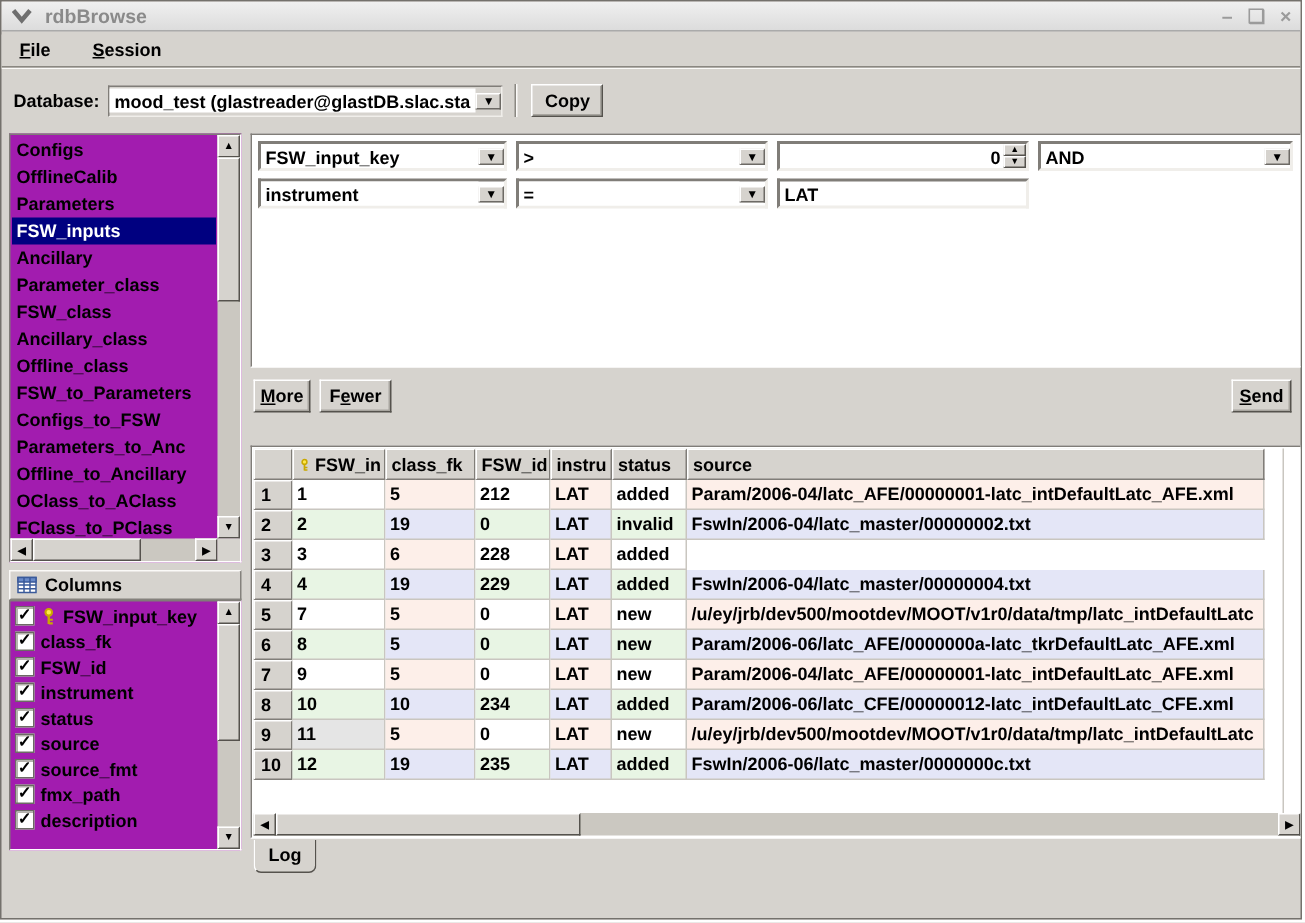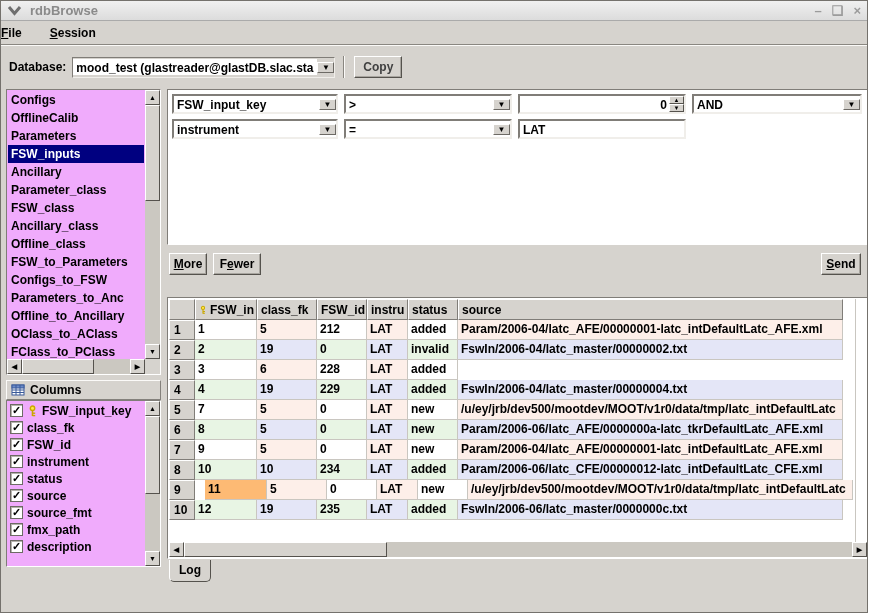--- a/index.html
+++ b/index.html
@@ -10,45 +10,45 @@
   
   .titlebar { position:absolute; left:0; top:0; width:100%; height:20px;
               background:linear-gradient(#f0f0f0,#dcdcdc); border-bottom:1px solid #aaa;
               display:flex; align-items:center; padding:0 6px; }
   .titlebar .title { color:#8a8a8a; font-size:13px; margin-left:8px; }
   .win-controls { margin-left:auto; display:flex; gap:10px; align-items:center; }
   .win-controls span { color:#9b9b9b; font-size:13px; line-height:13px; cursor:default; }
 
   
   .menubar { position:absolute; left:0; top:21px; width:100%; height:23px; display:flex; align-items:center;
-             gap:28px; border-bottom:1px solid #8a8781; box-shadow:0 1px 0 #fbfaf8; }
+             padding-left:12px; gap:28px; border-bottom:1px solid #8a8781; box-shadow:0 1px 0 #fbfaf8; }
   .menu-item { cursor:default; }
   u { text-decoration:underline; }
 
   
   .toolbar { position:absolute; left:0; top:47px; width:100%; height:38px; display:flex; align-items:center; padding-left:8px; }
   .db-label { margin-right:6px; }
   .combo { display:flex; align-items:center; height:21px; }
   .combo .combo-value { background:#fff; flex:1; overflow:hidden; white-space:nowrap; padding:2px 2px 0 3px; }
   .combo .combo-btn { width:17px; background:#d6d3ce; border-top:1px solid #fff; border-left:1px solid #fff;
                       border-right:1px solid #6d6a65; border-bottom:1px solid #6d6a65;
                       display:flex; align-items:center; justify-content:center; font-size:8px; color:#000; }
   .db-combo { width:263px; }
   .tb-divider { width:2px; height:22px; margin:0 9px 0 8px; border-left:1px solid #8a8781; border-right:1px solid #fbfaf8; }
   .btn { height:22px; padding:0 8px; display:inline-flex; align-items:center; justify-content:center;
          background:#d6d3ce; border-top:1px solid #fff; border-left:1px solid #fff;
          border-right:1px solid #55524d; border-bottom:1px solid #55524d;
          box-shadow:inset -1px -1px 0 #a8a59f; cursor:default; }
-  .btn.disabled { color:#404040; }
+  .btn.disabled { color:#000000; }
 
   
   .sidebar { position:absolute; left:5px; top:88px; width:155px; height:500px; }
   .panel-header { height:20px; display:flex; align-items:center; gap:5px; padding-left:4px;
                   border:1px solid; border-color:#fbfaf8 #84817c #84817c #fbfaf8; background:#d6d3ce; }
-  .listbox { position:relative; background:#f0abfc; border-top:1px solid #807d78; border-left:1px solid #807d78;
+  .listbox { position:relative; background:#a21caf; border-top:1px solid #807d78; border-left:1px solid #807d78;
              border-right:1px solid #fff; border-bottom:1px solid #fff; }
   .tables-list { height:286px; }
   .columns-list { height:167px; margin-top:0; }
   .list-inner { position:absolute; left:1px; top:1px; right:16px; bottom:16px; overflow:hidden; }
   .columns-list .list-inner { bottom:1px; }
   .list-item { height:18px; line-height:18px; padding-left:3px; white-space:nowrap; overflow:hidden; cursor:default; }
   .list-item.selected { background:#000080; color:#fff; }
   .col-item { height:17px; display:flex; align-items:center; gap:4px; padding-left:2px; white-space:nowrap; overflow:hidden; }
   .checkbox { width:13px; height:13px; flex:0 0 13px; background:#fff; border:1px solid #6d6a65;
               box-shadow:inset 1px 1px 0 #b5b2ac; display:flex; align-items:center; justify-content:center;
@@ -380,21 +380,21 @@
             <div class="gc rownum" style="width: 26px;">8</div>
             <div class="gc" style="width: 62px; background: rgb(232, 245, 228);">10</div>
             <div class="gc" style="width: 60px; background: rgb(228, 230, 247);">10</div>
             <div class="gc" style="width: 50px; background: rgb(232, 245, 228);">234</div>
             <div class="gc" style="width: 41px; background: rgb(228, 230, 247);">LAT</div>
             <div class="gc" style="width: 50px; background: rgb(232, 245, 228);">added</div>
             <div class="gc" style="width: 385px; background: rgb(228, 230, 247);">Param/2006-06/latc_CFE/00000012-latc_intDefaultLatc_CFE.xml</div>
           </div>
           <div class="grid-row">
             <div class="gc rownum" style="width: 26px;">9</div>
-            <div class="gc" style="width: 62px; background: #fdba74; margin-left: 10px;">11</div>
+            <div class="gc" style="width: 62px; background: #e5e5e5;">11</div>
             <div class="gc" style="width: 60px; background: rgb(253, 239, 233);">5</div>
             <div class="gc" style="width: 50px; background: rgb(255, 255, 255);">0</div>
             <div class="gc" style="width: 41px; background: rgb(253, 239, 233);">LAT</div>
             <div class="gc" style="width: 50px; background: rgb(255, 255, 255);">new</div>
             <div class="gc" style="width: 385px; background: rgb(253, 239, 233);">/u/ey/jrb/dev500/mootdev/MOOT/v1r0/data/tmp/latc_intDefaultLatc</div>
           </div>
           <div class="grid-row">
             <div class="gc rownum" style="width: 26px;">10</div>
             <div class="gc" style="width: 62px; background: rgb(232, 245, 228);">12</div>
             <div class="gc" style="width: 60px; background: rgb(228, 230, 247);">19</div>

